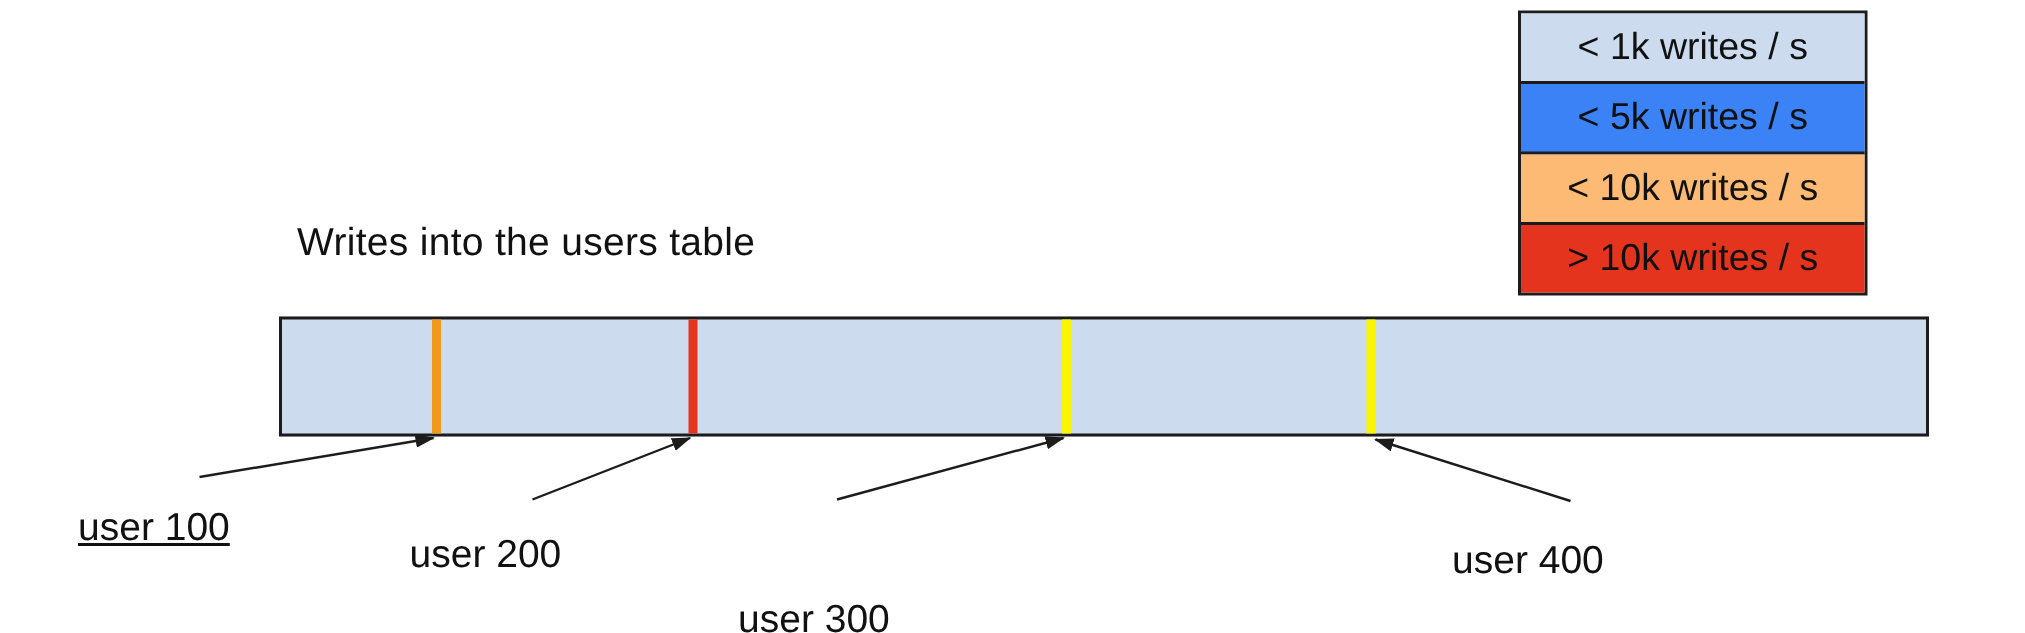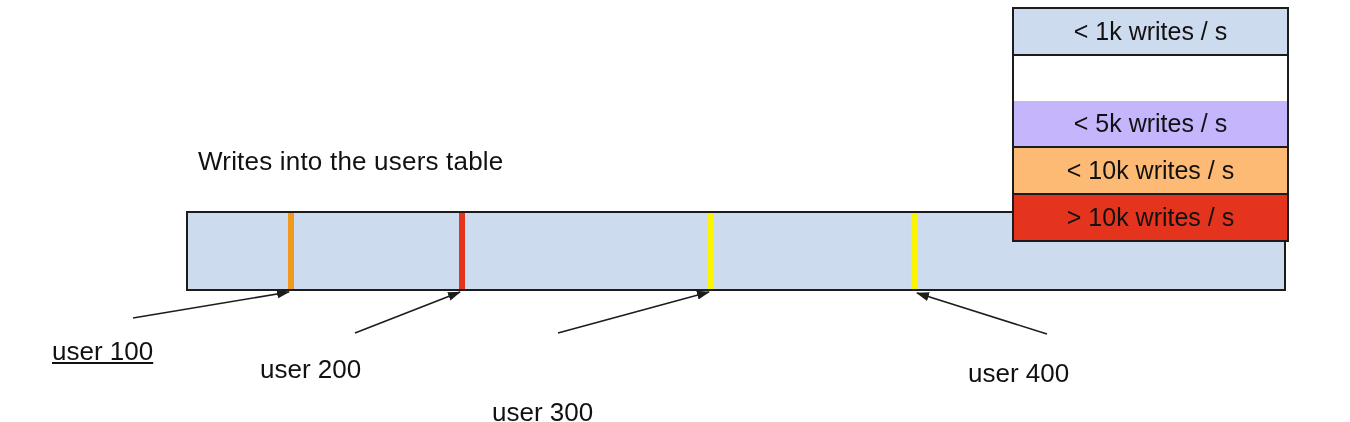--- a/index.html
+++ b/index.html
@@ -36,31 +36,31 @@
       <marker id="arrowhead" markerUnits="userSpaceOnUse" markerWidth="13" markerHeight="9" refX="12" refY="4.5" orient="auto">
         <path d="M0,0 L13,4.5 L0,9 Z" fill="#1c1c1c"></path>
       </marker>
     </defs>
   <line x1="133" y1="318" x2="289" y2="292" stroke="#1c1c1c" stroke-width="1.6" marker-end="url(#arrowhead)"></line>
       <line x1="355" y1="333" x2="460" y2="292" stroke="#1c1c1c" stroke-width="1.6" marker-end="url(#arrowhead)"></line>
       <line x1="558" y1="333" x2="709" y2="292" stroke="#1c1c1c" stroke-width="1.6" marker-end="url(#arrowhead)"></line>
       <line x1="1047" y1="334" x2="917" y2="293" stroke="#1c1c1c" stroke-width="1.6" marker-end="url(#arrowhead)"></line>
     </svg>
 
-  <div class="legend" id="legend" style="left: 1012px; top: 7px; width: 277px;">
+  <div class="legend" id="legend" style="left: 1012px; top: 7px; width: 233px;">
       <div class="legend-row" style="background: rgb(204, 219, 238);">
         <span>&lt; 1k writes / s</span>
       </div>
-      <div class="legend-row" style="background: #c4b5fd; margin-top: 45px;">
+      <div class="legend-row" style="background: #3b82f6;">
         <span>&lt; 5k writes / s</span>
       </div>
       <div class="legend-row" style="background: #fdba74;">
         <span>&lt; 10k writes / s</span>
       </div>
       <div class="legend-row" style="background: rgb(229, 52, 30);">
         <span>&gt; 10k writes / s</span>
       </div>
     </div>
 <div class="user-label" style="left: 52px; top: 336px; text-decoration: underline;">user 100</div>
-    <div class="user-label" style="left: 260px; top: 354px;">user 200</div>
+    <div class="user-label" style="left: 273px; top: 354px;">user 200</div>
     <div class="user-label" style="left: 492px; top: 351px; margin-top: 46px;">user 300</div>
     <div class="user-label" style="left: 968px; top: 358px;">user 400</div>
   </div>
 
 </body></html>

